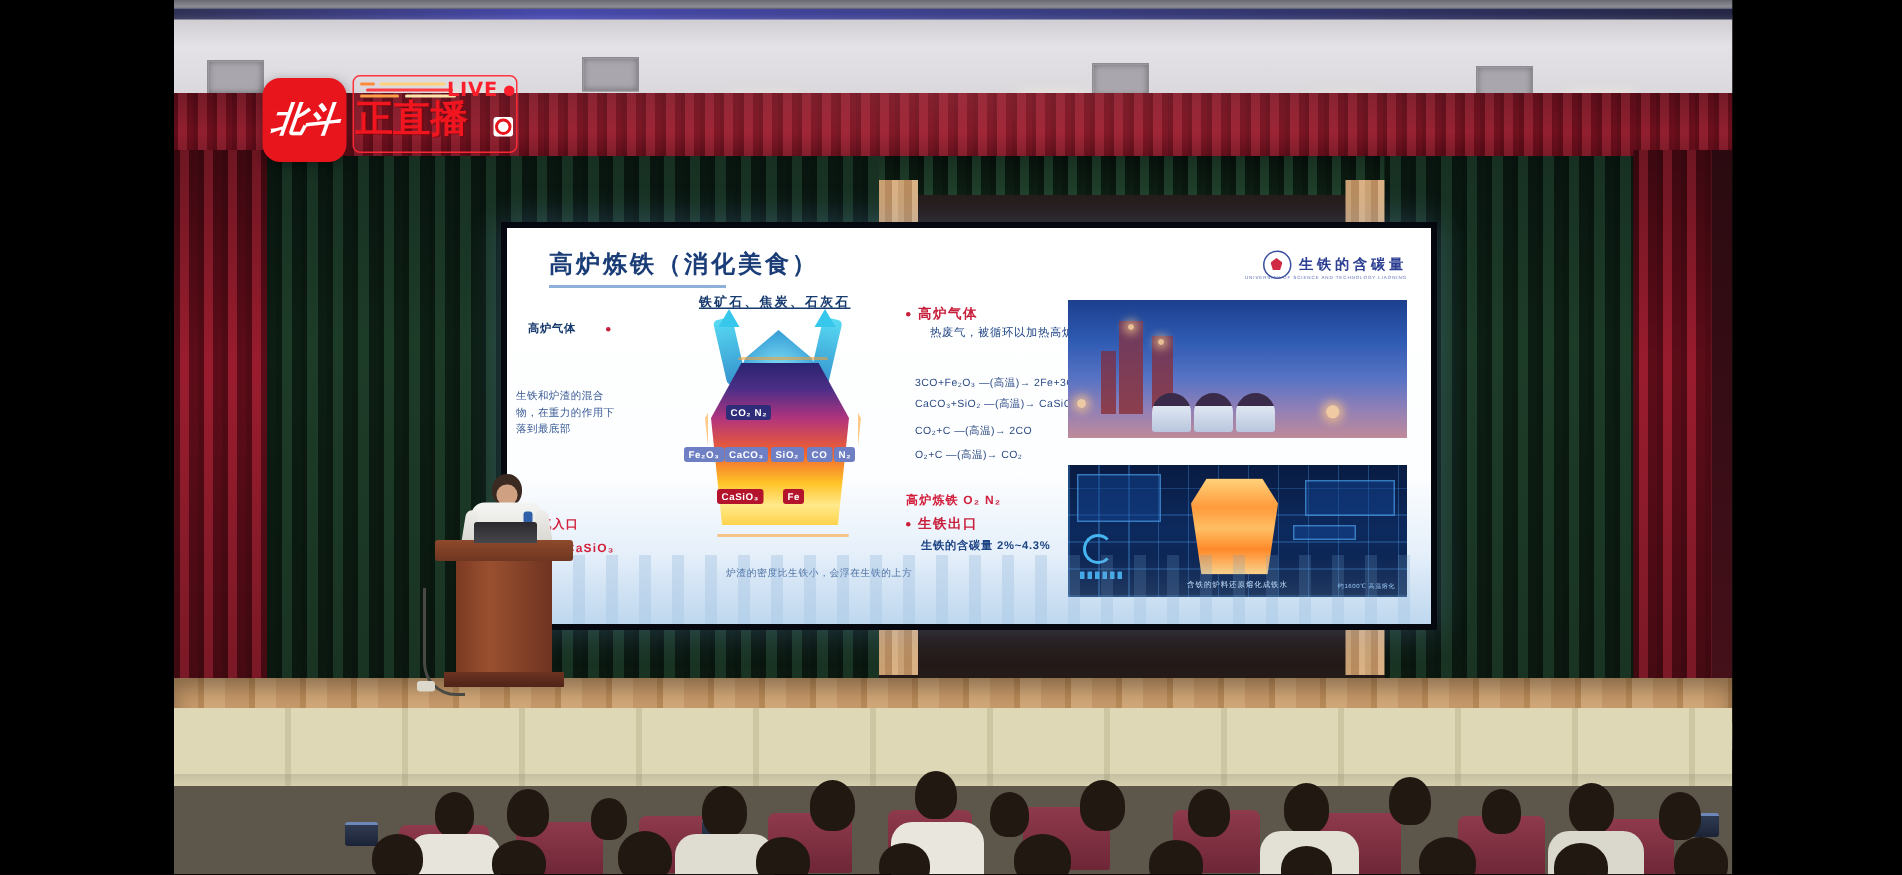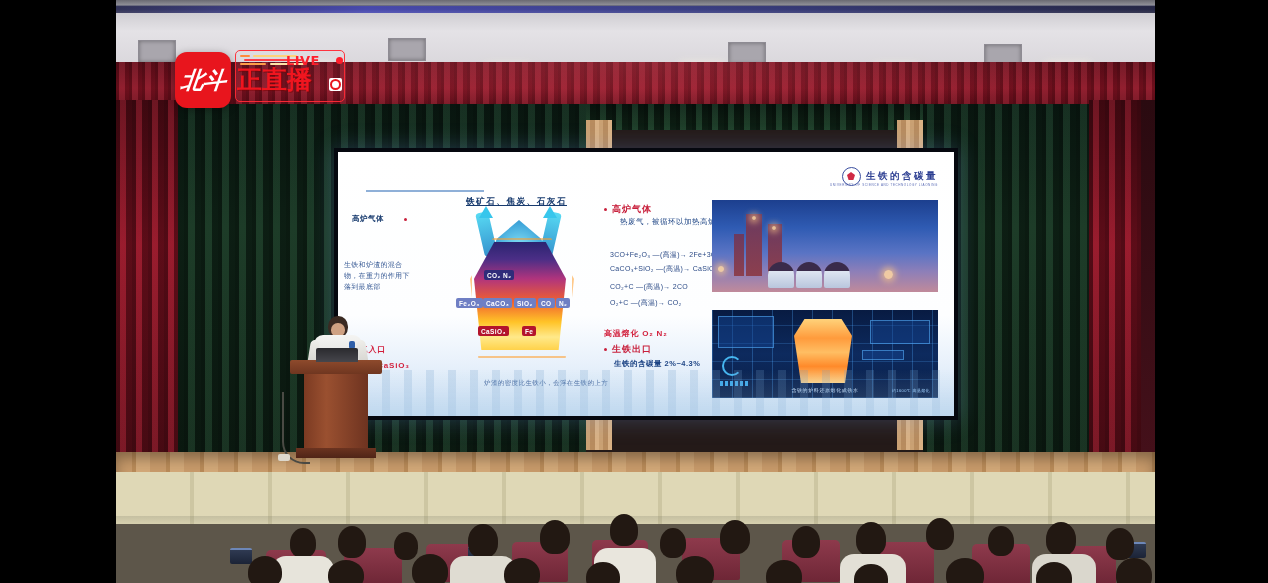--- a/index.html
+++ b/index.html
@@ -217,21 +217,21 @@
   .wm-logo{width:56px;height:56px;border-radius:12px;background:#e8151d;
     display:flex;align-items:center;justify-content:center;
     box-shadow:0 2px 8px rgba(0,0,0,.35);}
   .wm-logo span{color:#fff;font-size:23px;font-weight:bold;font-family:"DejaVu Sans",sans-serif;
     font-style:italic;letter-spacing:-1px;line-height:1;transform:skewX(-6deg);}
   .wm-right{position:relative;margin-left:4px;width:112px;height:52px;}
   .wm-box{position:absolute;left:0;top:-2px;width:108px;height:50px;
     border:1.6px solid #ff2a35;border-radius:5px;opacity:.95;}
   .wm-streaks{position:absolute;left:5px;top:3px;width:72px;height:11px;}
   .wm-streaks i{position:absolute;height:2px;border-radius:1px;display:block;}
-  .wm-live{position:absolute;right:4px;top:1px;display:flex;align-items:center;gap:16px;}
+  .wm-live{position:absolute;right:4px;top:1px;display:flex;align-items:center;gap:4px;}
   .wm-live b{color:#ff1f2c;font-size:13px;font-weight:bold;letter-spacing:.5px;
     font-family:"DejaVu Sans",sans-serif;}
   .wm-dot{width:7px;height:7px;border-radius:50%;background:#ff1f2c;}
   .wm-cn{position:absolute;left:2px;top:15px;font-size:25px;font-weight:bold;color:#f0151f;
     letter-spacing:0px;line-height:1;text-shadow:1px 1px 0 rgba(120,0,0,.5);}
   .wm-badge{position:absolute;right:5px;top:26px;width:13px;height:13px;background:#fff;
     border-radius:2px;display:flex;align-items:center;justify-content:center;}
   .wm-badge i{width:7px;height:7px;border-radius:50%;border:2px solid #e8151d;display:block;}
 </style>
 </head>
@@ -267,20 +267,21 @@
     <div class="woodtrim wt-left"></div>
     <div class="woodtrim wt-right"></div>
 
     <div class="reddrape rd-left"></div>
     <div class="reddrape rd-right"></div>
     <div class="reddrape rd-far-right"></div>
 
     <div id="screen">
       <div id="slide">
 
+        <div class="slide-title">高炉炼铁（消化美食）</div>
         <div class="title-rule"></div>
 
         <div class="uni-logo">
           <div class="uni-seal"></div>
           <div class="uni-name">生铁的含碳量</div>
         </div>
         <div class="uni-sub">UNIVERSITY OF SCIENCE AND TECHNOLOGY LIAONING</div>
 
         <div class="feed-label">铁矿石、焦炭、石灰石</div>
 
@@ -317,21 +318,21 @@
         <div class="bullet-hd" style="left:274px;top:51px;">高炉气体</div>
         <div class="bluetxt" style="left:282px;top:65px;">热废气，被循环以加热高炉</div>
 
         <div class="eq-col">
           <div class="eqrow" style="top:24px;">3CO+Fe₂O₃ —(高温)→ 2Fe+3CO₂</div>
           <div class="eqrow" style="top:38px;">CaCO₃+SiO₂ —(高温)→ CaSiO₃+CO₂↑</div>
           <div class="eqrow" style="top:56px;">CO₂+C —(高温)→ 2CO</div>
           <div class="eqrow" style="top:72px;">O₂+C —(高温)→ CO₂</div>
         </div>
 
-        <div class="redlab" style="left:266px;top:176px;">高温熔化 O₂ N₂</div>
+        <div class="redlab" style="left:266px;top:176px;">高炉炼铁 O₂ N₂</div>
         <div class="bullet-dot" style="left:266px;top:196px;"></div>
         <div class="bullet-hd" style="left:274px;top:191px;">生铁出口</div>
         <div class="bluetxt" style="left:276px;top:207px;font-weight:bold;">生铁的含碳量  2%~4.3%</div>
 
         <div class="photo photo-top">
           <div class="pt-stack" style="left:34px;top:14px;width:16px;height:62px;"></div>
           <div class="pt-stack" style="left:56px;top:24px;width:14px;height:52px;"></div>
           <div class="pt-stack" style="left:22px;top:34px;width:10px;height:42px;"></div>
           <div class="pt-silo" style="left:56px;"></div>
           <div class="pt-silo" style="left:84px;"></div>

